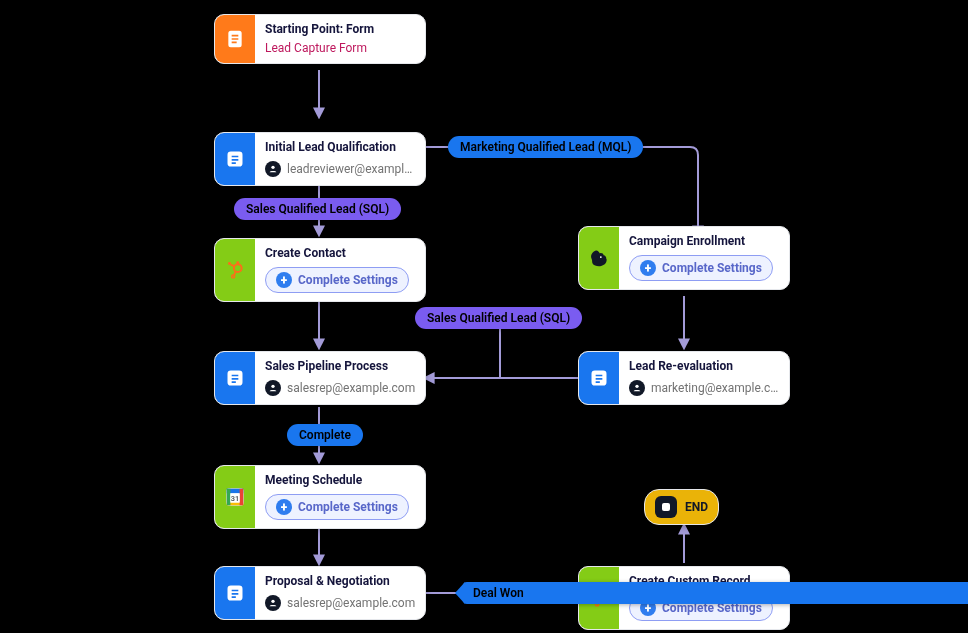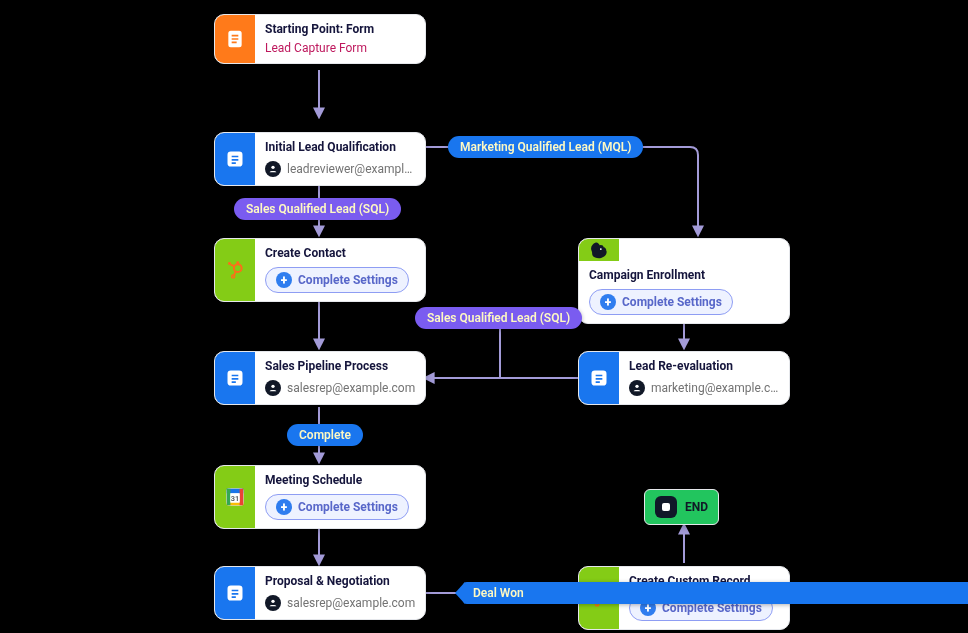--- a/index.html
+++ b/index.html
@@ -106,21 +106,21 @@
     background: #2f7def; color: #fff;
     display: inline-flex; align-items: center; justify-content: center;
     font-weight: 900; font-size: 12px; line-height: 1;
   }
 
   
   .badge {
     position: absolute;
     padding: 4px 12px;
     border-radius: 999px;
-    color: #fef9c3;
+    color: #000000;
     font-weight: 600;
     font-size: 12px;
     white-space: nowrap;
     box-shadow: 0 1px 4px rgba(0,0,0,.3);
     z-index: 3;
   }
   .badge.purple { background: #7a5cf0; }
   .badge.blue   { background: #1976ef; }
   .badge.blue.dealwon {
     border-radius: 4px;
@@ -142,23 +142,23 @@
     clip-path: polygon(0 0, 100% 50%, 0 100%);
   }
 
   
   .end-node {
     position: absolute;
     display: flex;
     align-items: center;
     gap: 8px;
     padding: 6px 10px;
-    background: #22c55e;
+    background: #eab308;
     border: 1px solid #e5e7eb;
-    border-radius: 6px;
+    border-radius: 15px;
     box-shadow: 0 2px 6px rgba(0,0,0,.25);
     font-weight: 700;
     font-size: 12px;
     color: #111827;
   }
   .end-node .sq {
     width: 22px; height: 22px; border-radius: 6px;
     background: #101828;
     display: inline-flex; align-items: center; justify-content: center;
   }
@@ -257,21 +257,21 @@
     </div>
     <div class="body-col">
       <div class="title" data-interactable="false">Create Contact</div>
       <span class="settings-chip" data-interactable="true">
         <span class="plus" data-interactable="false">+</span>
         <span data-interactable="false">Complete Settings</span>
       </span>
     </div>
   </div>
 
-  <div class="node" data-interactable="true" style="left:578px; top:238px;flex-direction:column;">
+  <div class="node" data-interactable="true" style="left:578px; top:226px;">
     <div class="icon-col white" data-interactable="false">
       <svg viewBox="0 0 24 24" width="22" height="22">
         <path d="M8 4c-3 1-6 5-4 9 1 2 0 3 1 5s4 3 7 3 7-2 8-5c0-1 1-2 0-3 0-2-1-4-3-4 0-2-3-3-4-2-1-2-3-4-5-3z" fill="#111827"></path>
         <circle cx="14" cy="11" r="1" fill="#fff"></circle>
       </svg>
     </div>
     <div class="body-col">
       <div class="title" data-interactable="false">Campaign Enrollment</div>
       <span class="settings-chip" data-interactable="true">
         <span class="plus" data-interactable="false">+</span>

